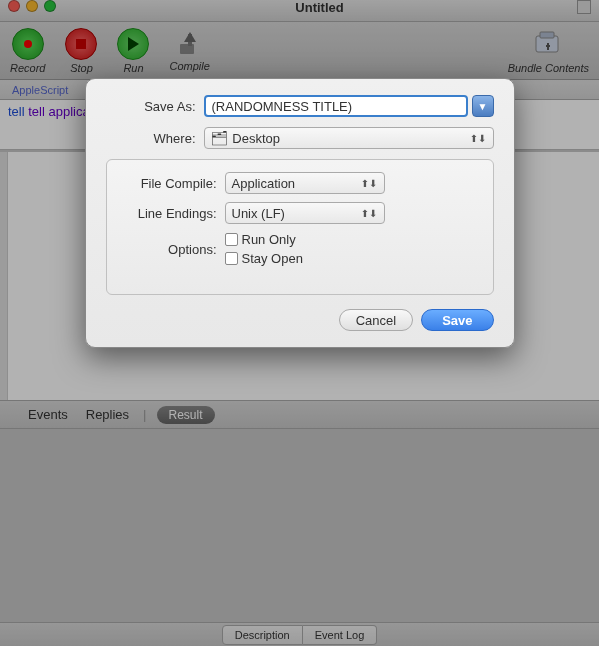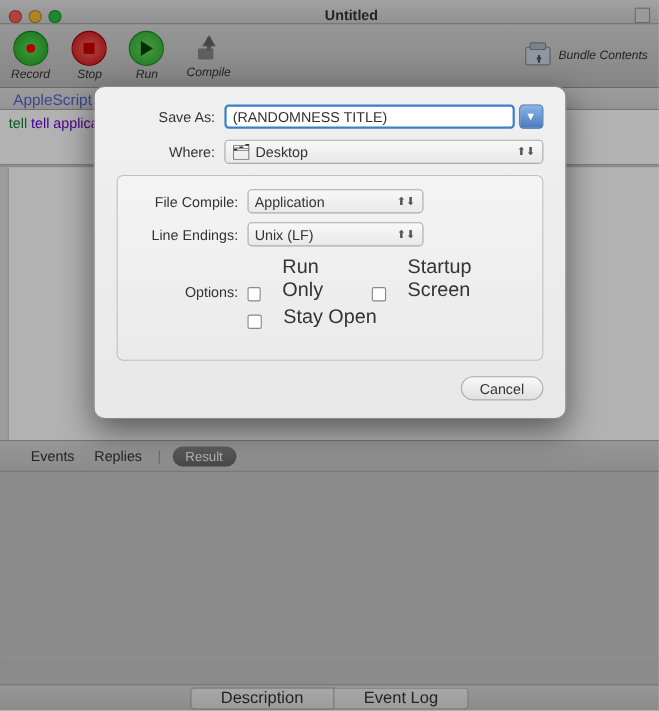--- a/index.html
+++ b/index.html
@@ -12,21 +12,21 @@
       overflow: hidden;
       position: relative;
     }
 
     
     .title-bar {
       height: 22px;
       background: linear-gradient(to bottom, #e8e8e8, #d0d0d0);
       border-bottom: 1px solid #aaa;
       display: flex;
-      align-items: flex-end;
+      align-items: flex-start;
       justify-content: center;
       position: relative;
       padding-left: 40px;
     }
     .title-bar-buttons {
       position: absolute;
       left: 8px;
       display: flex;
       gap: 6px;
       align-items: center;
@@ -85,20 +85,21 @@
     .btn-compile-icon {
       width: 28px; height: 28px;
       display: flex; align-items: center; justify-content: center;
     }
     .toolbar-label {
       font-size: 11px;
       color: #333;
     }
     .bundle-btn {
       display: flex;
+      flex-direction: column;
       align-items: center;
       gap: 2px;
       margin-left: auto;
       justify-content: flex-end;
     }
     .bundle-icon {
       width: 32px; height: 32px;
       display: flex; align-items: center; justify-content: center;
       color: #555;
       font-size: 20px;
@@ -107,37 +108,37 @@
     
     .tabs-row {
       height: 20px;
       background: linear-gradient(to bottom, #e0e0e0, #d4d4d4);
       border-bottom: 1px solid #aaa;
       display: flex;
       align-items: center;
       padding: 0 6px;
     }
     .tab {
-      font-size: 14px;
+      font-size: 11px;
       color: #5566cc;
       padding: 0 6px;
       cursor: pointer;
     }
 
     
     .code-area {
       background: white;
       height: 50px;
       padding: 4px 8px;
       font-size: 13px;
       color: #333;
       border-bottom: 1px solid #bbb;
       overflow: hidden;
     }
-    .code-tell { color: #15803d; }
+    .code-tell { color: #1d4ed8; }
     .code-app { color: #6600cc; }
 
     
     .modal-overlay {
       position: absolute;
       top: 0; left: 0; right: 0; bottom: 0;
       background: rgba(0,0,0,0.3);
       display: flex;
       align-items: flex-start;
       justify-content: center;
@@ -250,23 +251,23 @@
       padding-left: 20px;
     }
 
     .options-row {
       display: flex;
       align-items: center;
       gap: 12px;
     }
     .checkbox-label {
       display: flex;
-      align-items: flex-end;
-      gap: 20px;
-      font-size: 18px;
+      align-items: center;
+      gap: 4px;
+      font-size: 13px;
       color: #333;
       cursor: pointer;
     }
     .checkbox-box {
       width: 13px; height: 13px;
       border: 1px solid #888;
       background: white;
       border-radius: 2px;
       display: flex; align-items: center; justify-content: center;
     }
@@ -330,22 +331,22 @@
       height: 24px;
       background: linear-gradient(to bottom, #d8d8d8, #c8c8c8);
       border-top: 1px solid #aaa;
       display: flex;
       align-items: center;
       justify-content: center;
       gap: 0;
     }
     .bottom-tab {
       height: 20px;
-      padding: 0 27px;
-      font-size: 15px;
+      padding: 0 12px;
+      font-size: 11px;
       color: #333;
       border: 1px solid #aaa;
       display: flex; align-items: center;
       background: linear-gradient(to bottom, #f0f0f0, #e0e0e0);
       cursor: pointer;
     }
     .bottom-tab:first-child { border-radius: 4px 0 0 4px; }
     .bottom-tab:last-child { border-radius: 0 4px 4px 0; border-left: none; }
     .left-gutter {
       position: absolute;
@@ -476,34 +477,31 @@
         </div>
       </div>
 
       <div class="inner-row">
         <span class="inner-label">Options:</span>
         <div style="display:flex;flex-direction:column;gap:4px;">
           <div class="options-row">
             <label class="checkbox-label">
               <div class="checkbox-box"></div>
               <span>Run Only</span>
-            </label>
-            <label class="checkbox-label">
-              <div class="checkbox-box"></div>
-              <span>Startup Screen</span>
             </label>
           </div>
           <div class="options-row">
             <label class="checkbox-label">
               <div class="checkbox-box"></div>
               <span>Stay Open</span>
             </label>
           </div>
         </div>
       </div>
     </div>
 
     <div class="modal-buttons">
       <button class="btn-cancel">Cancel</button>
+      <button class="btn-save">Save</button>
     </div>
 
   </div>
 </div>
 
 </body></html>

